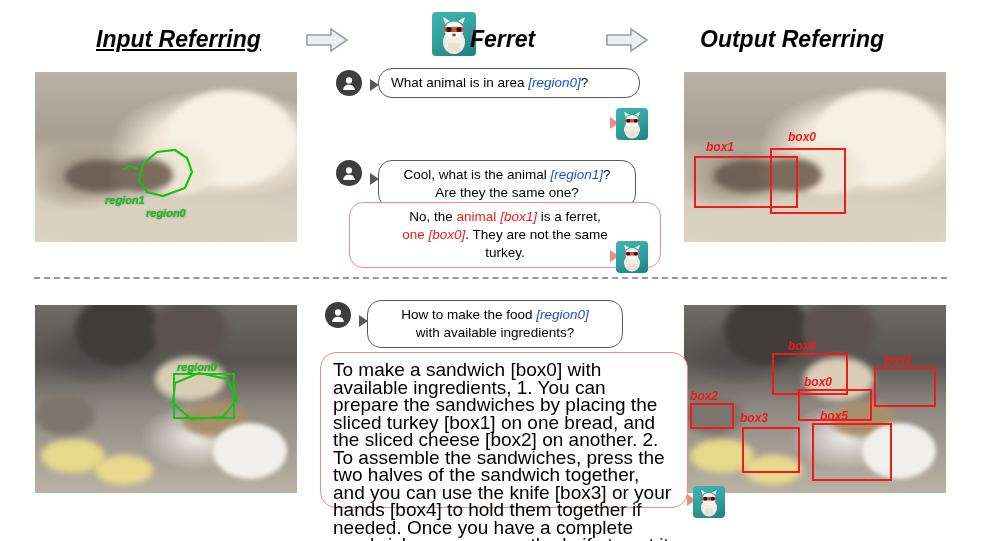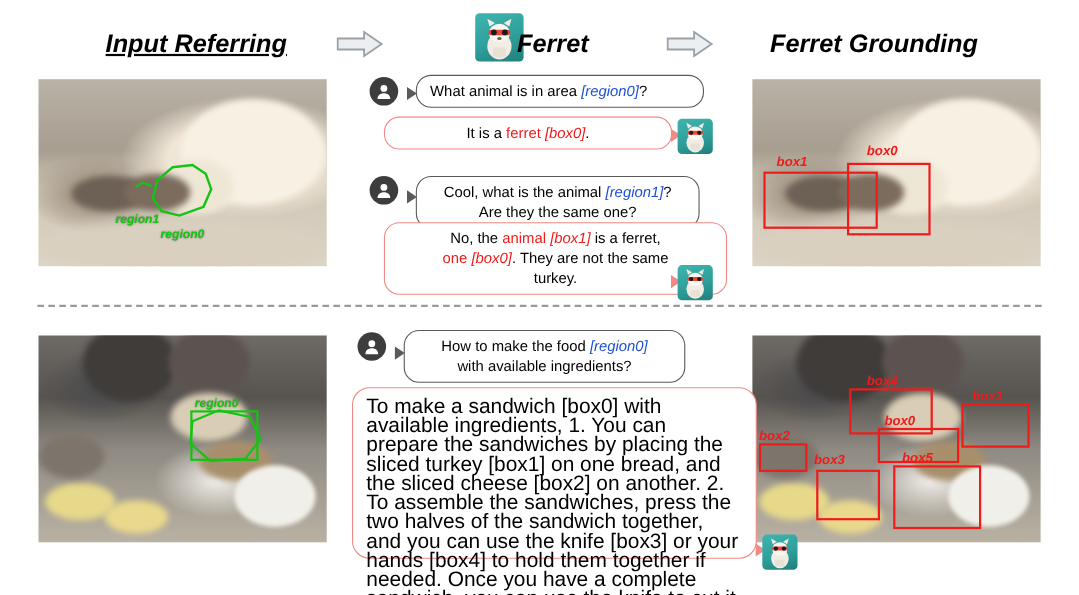--- a/index.html
+++ b/index.html
@@ -165,21 +165,21 @@
       <rect x="16" y="31" width="12" height="9" rx="2" fill="#e8e2d6"></rect>
     </svg>
   </div>
 
   <div class="hdr-title" id="hdr-ferret">Ferret</div>
 
   <svg class="arrow" id="arrow2" viewBox="0 0 44 26">
     <polygon points="2,8 26,8 26,2 42,13 26,24 26,18 2,18" fill="#eceff1" stroke="#9aa0a6" stroke-width="1.6"></polygon>
   </svg>
 
-  <div class="hdr-title" id="hdr-output">Ferret Grounding</div>
+  <div class="hdr-title" id="hdr-output">Output Referring</div>
 
   <div class="photo ferret-photo" style="left:35px;top:72px;width:262px;height:170px;">
     <div class="blob" style="left:130px;top:18px;width:130px;height:96px;background:#f7f1e4;"></div>
     <div class="blob" style="left:108px;top:72px;width:70px;height:52px;background:#efe7d6;"></div>
     <div class="blob" style="left:30px;top:88px;width:70px;height:32px;background:#6d6055;"></div>
     <div class="blob" style="left:78px;top:86px;width:60px;height:34px;background:#7b6c5e;"></div>
     <div class="blob" style="left:0px;top:128px;width:262px;height:52px;background:#d9d0c0;filter:blur(6px);"></div>
 
     <svg style="position:absolute;left:0;top:0;" width="262" height="170">
       <polygon points="108,92 122,80 140,78 152,86 157,100 150,116 128,124 112,120 104,108" fill="none" stroke="#14c414" stroke-width="2.2"></polygon>
@@ -206,23 +206,20 @@
     <svg width="16" height="16" viewBox="0 0 16 16">
         <circle cx="8" cy="5.4" r="3.1" fill="#fff"></circle>
         <path d="M2.2 15c0-3.4 2.6-5.3 5.8-5.3S13.8 11.6 13.8 15z" fill="#fff"></path>
       </svg>
   </div>
   <div class="tail user" style="left:370px;top:79px;transform:rotate(180deg);"></div>
   <div class="bubble user" style="left:378px;top:68px;width:262px;">
     <span>What animal is in area <span class="c-green it">[region0]</span>?</span>
   </div>
 
-  <div class="bubble bot" style="left:349px;top:106px;width:262px;">
-    <div class="ctr">It is a <span class="c-red">ferret</span> <span class="c-red it">[box0]</span>.</div>
-  </div>
   <div class="tail bot" style="left:610px;top:117px;"></div>
   <div class="ferret-ico" style="left:616px;top:108px;width:32px;height:32px;">
     <svg width="32" height="32" viewBox="0 0 44 44">
       <ellipse cx="22" cy="30" rx="11" ry="12" fill="#f2ede4"></ellipse>
       <ellipse cx="22" cy="18" rx="9.5" ry="8.5" fill="#faf7f1"></ellipse>
       <path d="M13 12 L11 5 L18 9 Z" fill="#f2ede4"></path>
       <path d="M31 12 L33 5 L26 9 Z" fill="#f2ede4"></path>
       <rect x="12" y="15" width="20" height="5" rx="2.2" fill="#e8453c"></rect>
       <circle cx="17" cy="17.5" r="2.6" fill="#1b1b1b"></circle>
       <circle cx="27" cy="17.5" r="2.6" fill="#1b1b1b"></circle>

